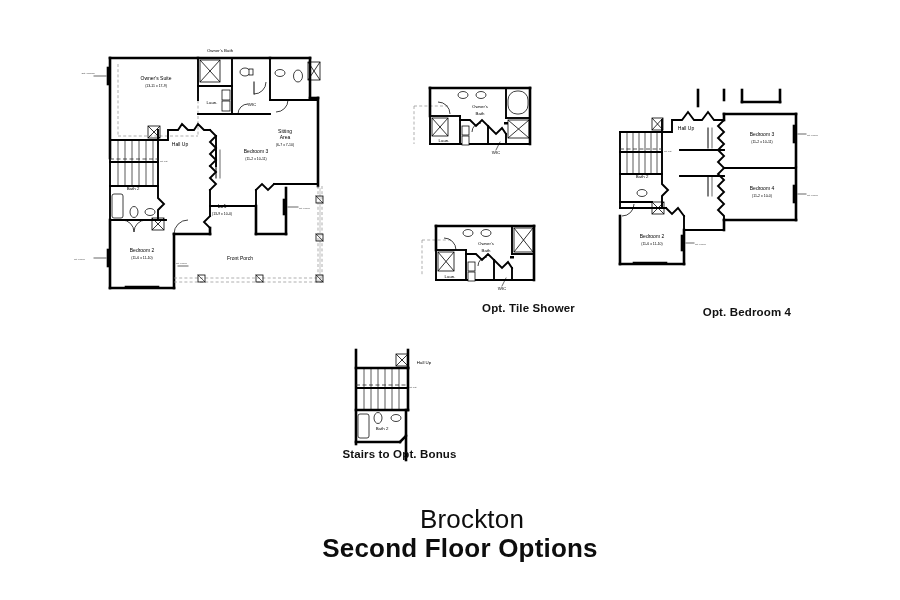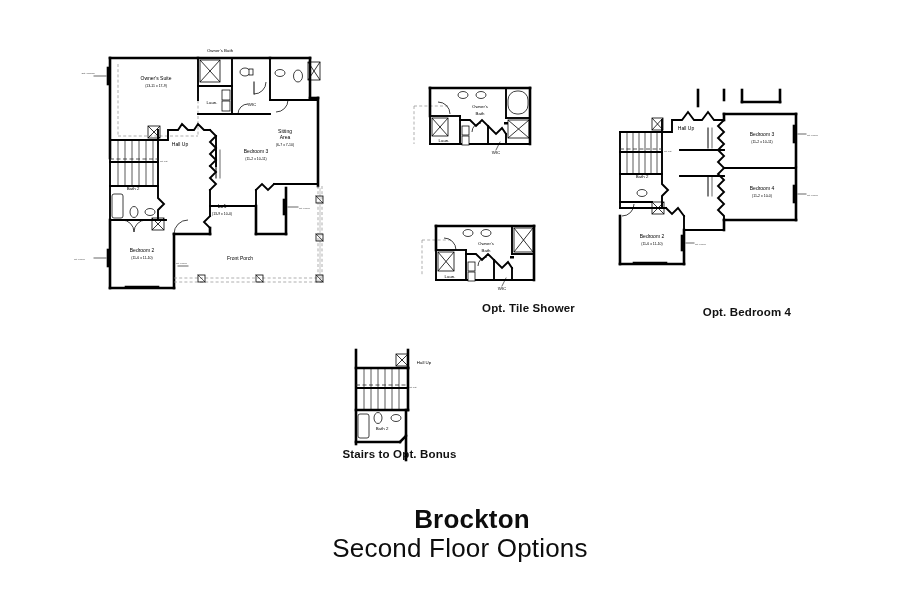--- a/index.html
+++ b/index.html
@@ -61,28 +61,28 @@
   #title-block {
     position: absolute;
     left: 0;
     right: 0;
     top: 505px;
     text-align: center;
     line-height: 1.12;
   }
   #title-block .line1 {
     font-size: 26px;
-    font-weight: 700;
+    font-weight: 400;
     letter-spacing: 0.2px;
     color: #0d0d0d;
     padding-left: 44px;
   }
   #title-block .line2 {
     font-size: 26px;
-    font-weight: 400;
+    font-weight: 700;
     letter-spacing: 0.2px;
     color: #0d0d0d;
     padding-left: 20px;
   }
 </style>
 </head>
 <body>
 
 <div id="sheet">
 

